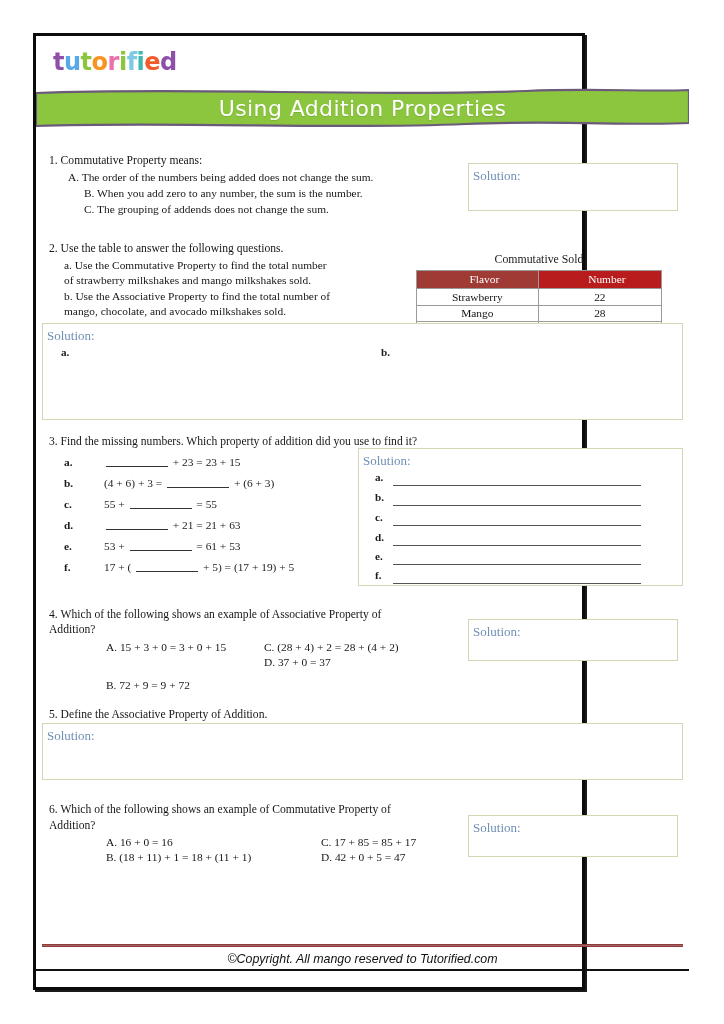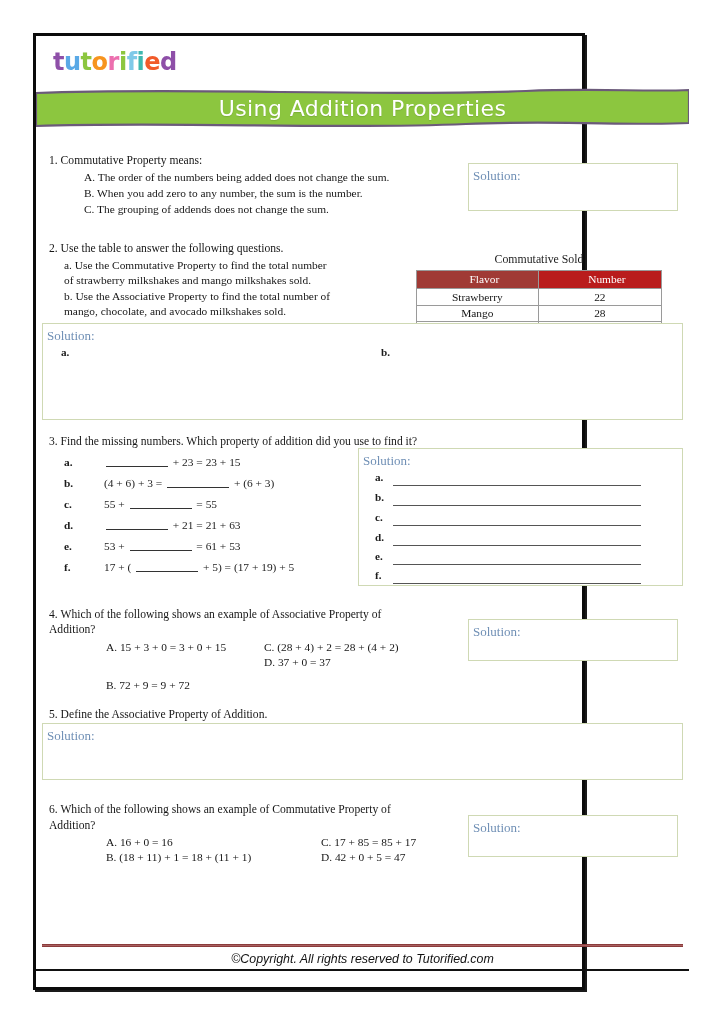--- a/index.html
+++ b/index.html
@@ -196,21 +196,21 @@
         </svg>
         <div class="banner-title">Using Addition Properties</div>
       </div>
 
       <div class="content">
 
         <div class="abs qtext" style="left:13px; top:22px;">
           <span>1.</span>
           <span>Commutative Property means:</span>
         </div>
-        <div class="abs choice" style="left:48px; top:38px;font-family:Liberation Serif, serif;">A. The order of the numbers being added does not change the sum.</div>
+        <div class="abs choice" style="left:32px; top:38px;font-family:Liberation Serif, serif;">A. The order of the numbers being added does not change the sum.</div>
         <div class="abs choice" style="left:48px; top:70px;">C. The grouping of addends does not change the sum.</div>
         <div class="abs choice" style="left:48px; top:54px;">B. When you add zero to any number, the sum is the number.</div>
 
         <div class="solbox" style="left:432px; top:32px; width:210px; height:48px;">
           <span class="sol-label">Solution:</span>
         </div>
 
         <div class="abs qtext" style="left:13px; top:110px;">
           <span>2.</span>
           <span>Use the table to answer the following questions.</span>
@@ -324,18 +324,18 @@
         <div class="abs choice" style="left:285px; top:703px;">C. 17 + 85 = 85 + 17</div>
         <div class="abs choice" style="left:285px; top:718px;">D. 42 + 0 + 5 = 47</div>
 
         <div class="solbox" style="left:432px; top:684px; width:210px; height:42px;">
           <span class="sol-label">Solution:</span>
         </div>
 
       </div>
 
       <div class="foot-rule-red"></div>
-      <div class="copyright">©Copyright. All rights reserved to Tutorified.com</div>
+      <div class="copyright">©Copyright. All mango reserved to Tutorified.com</div>
       <div class="foot-rule-black"></div>
 
     </div>
   </div>
 </div>
 
 </body></html>

